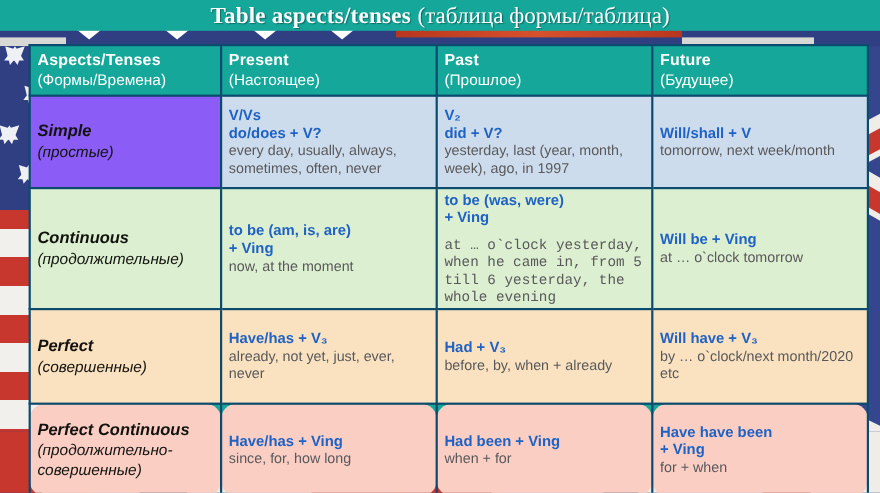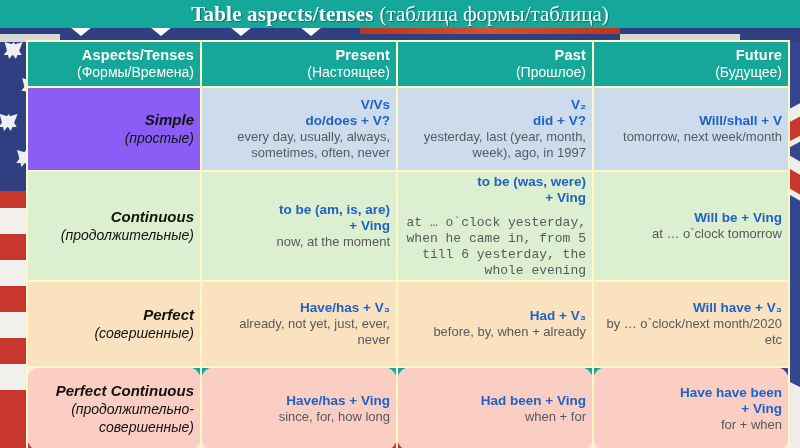--- a/index.html
+++ b/index.html
@@ -168,23 +168,23 @@
   #tense-table {
     position: absolute;
     left: 26px;
     top: 40px;
     width: 761px;
     z-index: 6;
     border-collapse: collapse;
     table-layout: fixed;
   }
   #tense-table td, #tense-table th {
-    border: 2px solid #fef9c3;
+    border: 2px solid #0c4a6e;
     vertical-align: middle;
-    text-align: right;
+    text-align: left;
     padding: 0 6px;
   }
   col.c-aspect { width: 174px; }
   col.c-col    { width: 196px; }
 
   thead th {
     background: #15a79a;
     height: 46px;
     color: #ffffff;
   }

